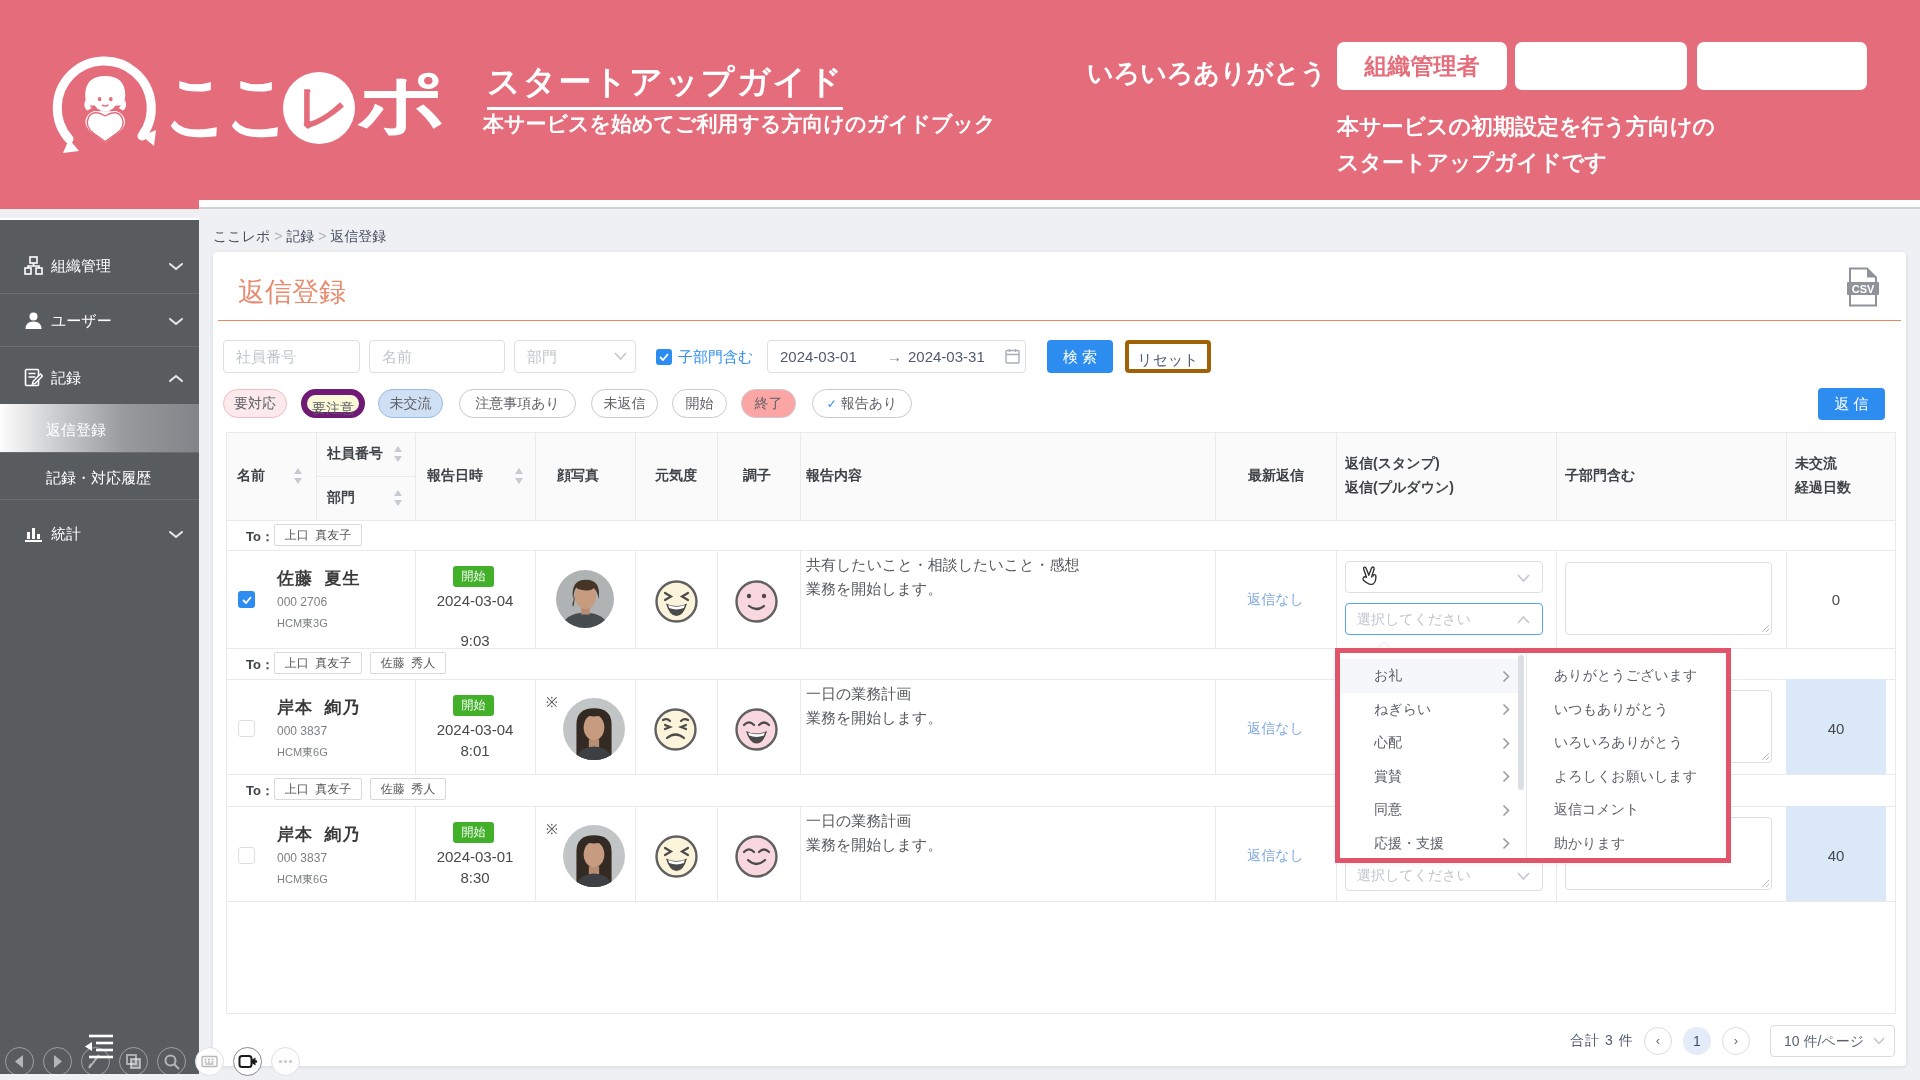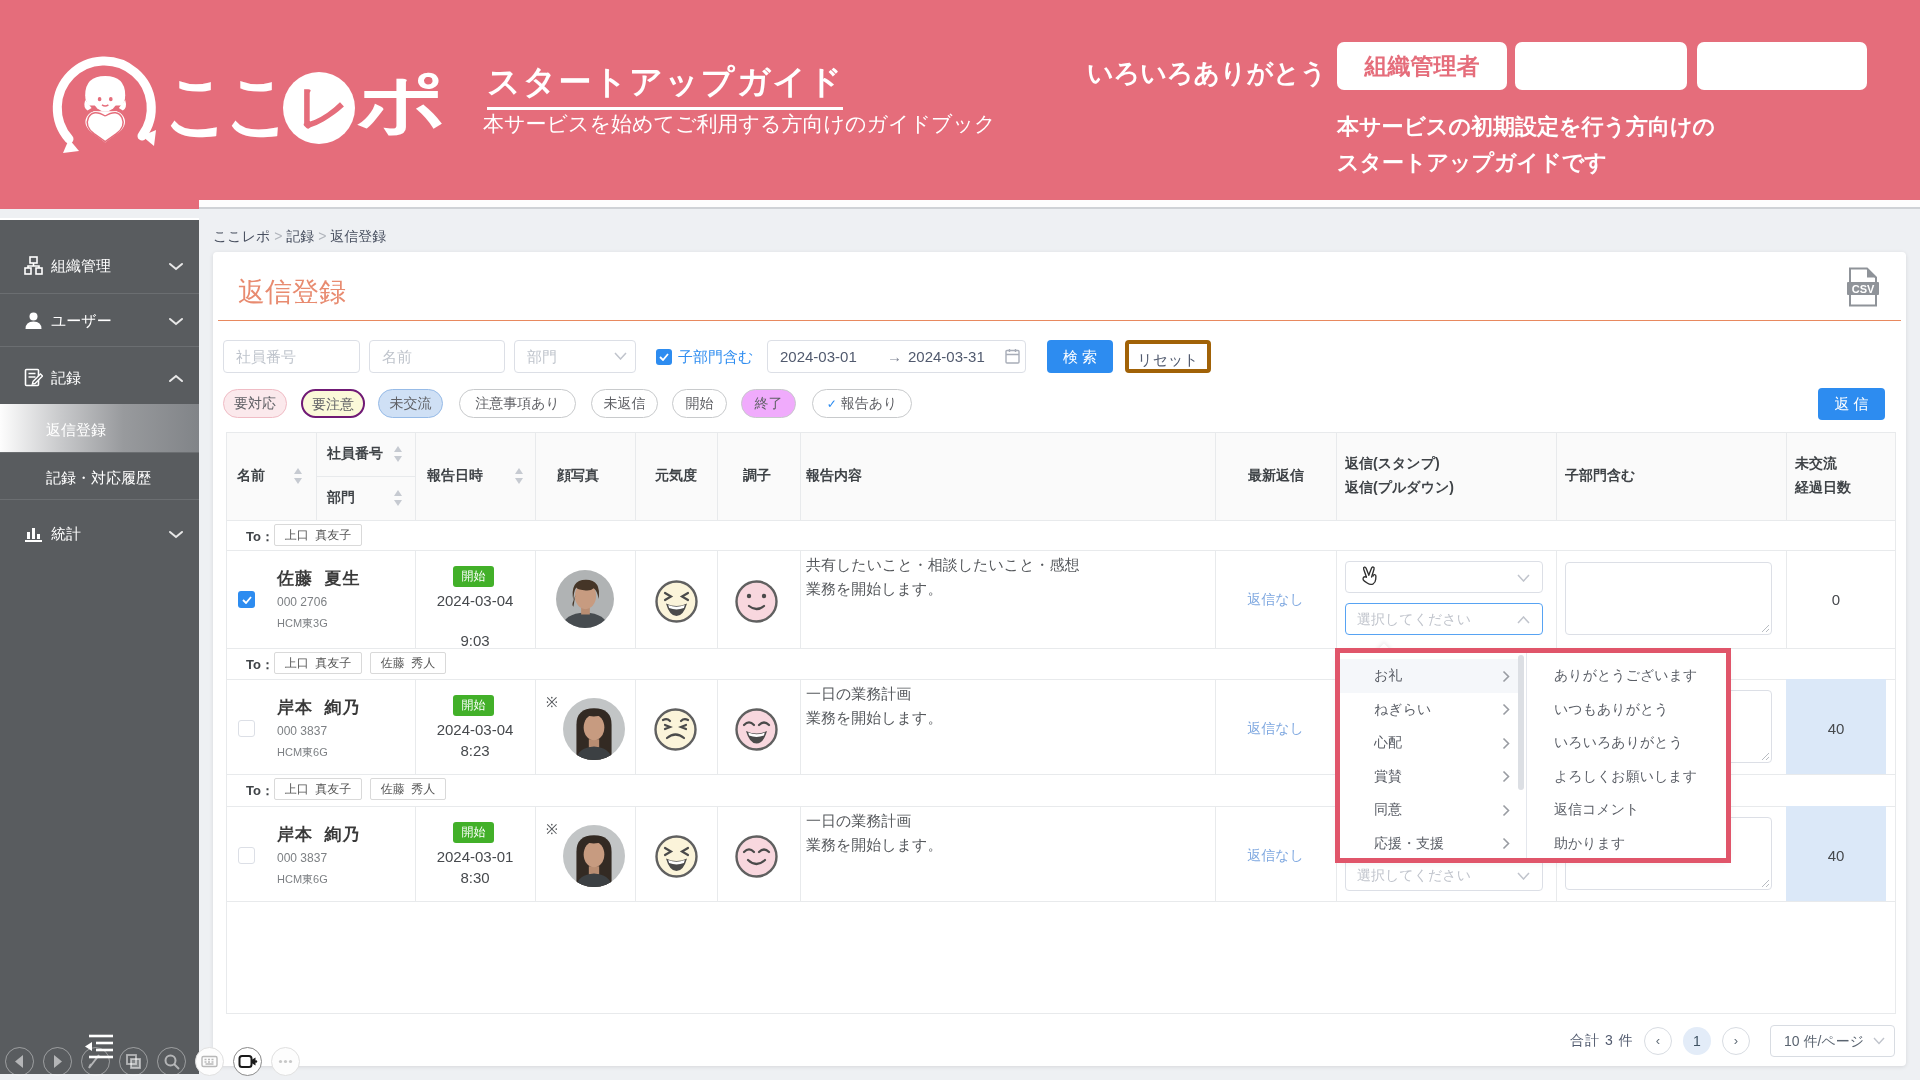--- a/index.html
+++ b/index.html
@@ -32,21 +32,21 @@
  <path d="M 55 66 q 4 3 8 0"></path>
  <path d="M 59 80 q 15 -9 21 2 q 5 11 -7 20 l -14 10 l -14 -10 q -12 -9 -7 -20 q 6 -11 21 -2"></path>
 </g>
 </svg>
 <div class="abs" style="left:165px;top:68px;font-size:90px;color:#fff;white-space:nowrap;font-weight:bold;line-height:1;transform:scale(0.70,0.815);transform-origin:0 0;letter-spacing:-5px;">ここ</div>
 <div class="abs" style="left:283px;top:72px;width:72px;height:72px;border-radius:50%;background:#fff;"></div>
 <div class="abs" style="left:297px;top:82px;font-size:56px;color:#e56d7b;white-space:nowrap;font-weight:bold;line-height:1;transform:scale(0.92,0.92);transform-origin:0 0;">レ</div>
 <div class="abs" style="left:357px;top:69px;font-size:86px;color:#fff;white-space:nowrap;font-weight:bold;line-height:1;transform:scale(1.02,0.80);transform-origin:0 0;">ポ</div>
 <div class="abs" style="left:487px;top:62px;font-size:33px;color:#fff;white-space:nowrap;font-weight:bold;letter-spacing:2px;line-height:1.2;">スタートアップガイド</div>
 <div class="abs" style="left:487px;top:107px;width:356px;height:3px;background:#fff;"></div>
-<div class="abs" style="left:483px;top:110px;font-size:21px;color:#fff;white-space:nowrap;font-weight:normal;">本サービスを始めてご利用する方向けのガイドブック</div>
+<div class="abs" style="left:483px;top:110px;font-size:21px;color:#fff;white-space:nowrap;font-weight:bold;">本サービスを始めてご利用する方向けのガイドブック</div>
 <div class="abs" style="left:1087px;top:56px;font-size:26px;color:#fff;white-space:nowrap;font-weight:bold;">いろいろありがとう</div>
 <div class="abs" style="left:1337px;top:42px;width:170px;height:48px;background:#fff;border-radius:7px;text-align:center;line-height:48px;font-size:23px;font-weight:bold;color:#e56d7b;">組織管理者</div>
 <div class="abs" style="left:1515px;top:42px;width:172px;height:48px;background:#fff;border-radius:7px;"></div>
 <div class="abs" style="left:1697px;top:42px;width:170px;height:48px;background:#fff;border-radius:7px;"></div>
 <div class="abs" style="left:1337px;top:112px;font-size:22px;color:#fff;white-space:nowrap;font-weight:bold;">本サービスの初期設定を行う方向けの</div>
 <div class="abs" style="left:1337px;top:140px;font-size:22px;color:#fff;white-space:nowrap;font-weight:bold;margin-top:8px;">スタートアップガイドです</div>
 <div class="abs" style="left:0px;top:218px;width:199px;height:2px;background:#fff;"></div>
 <div class="abs" style="left:0px;top:220px;width:199px;height:854px;background:#595c5f;"></div>
 <div class="abs" style="left:0px;top:293px;width:199px;height:1px;background:#6b6e71;"></div>
 <div class="abs" style="left:0px;top:346px;width:199px;height:1px;background:#6b6e71;"></div>
@@ -129,26 +129,26 @@
 <div class="abs" style="left:908px;top:348px;font-size:15px;color:#515a6e;white-space:nowrap;">2024-03-31</div>
 <svg class="abs" style="left:1005px;top:348px;" width="15" height="16" viewBox="0 0 15 16">
     <g fill="none" stroke="#a8adb8" stroke-width="1.4">
       <rect x="1" y="2.5" width="13" height="12.5" rx="1"></rect>
       <path d="M 1 6.5 h 13 M 4.5 1 v 3 M 10.5 1 v 3"></path>
     </g>
   </svg>
 <div class="abs" style="left:1047px;top:340px;width:66px;height:33px;background:#2d8cf0;border-radius:4px;color:#fff;font-size:15px;text-align:center;line-height:33px;">検&nbsp;索</div>
 <div class="abs" style="left:1125px;top:340px;width:86px;height:33px;border:4px solid #a16207;border-radius:4px;background:#fff;color:#515a6e;font-size:15px;text-align:center;line-height:31px;">リセット</div>
 <div class="abs" style="left:223px;top:389px;width:64px;height:29px;background:#fbe9ec;border:1px solid #f0bcc5;border-radius:15px;color:#5f6065;font-size:14px;text-align:center;line-height:27px;">要対応</div>
-<div class="abs" style="left:301px;top:389px;width:64px;height:29px;background:#fbf9d9;border:2px solid #701a75;border-radius:15px;color:#5f6065;font-size:14px;text-align:center;line-height:27px;">要注意</div>
+<div class="abs" style="left:301px;top:389px;width:64px;height:29px;background:#fbf9d9;border:6px solid #701a75;border-radius:15px;color:#5f6065;font-size:14px;text-align:center;line-height:27px;">要注意</div>
 <div class="abs" style="left:378px;top:389px;width:65px;height:29px;background:#cfe0f5;border:1px solid #97bbe7;border-radius:15px;color:#5f6065;font-size:14px;text-align:center;line-height:27px;">未交流</div>
 <div class="abs" style="left:459px;top:389px;width:117px;height:29px;background:#fff;border:1px solid #c8cacc;border-radius:15px;color:#5f6065;font-size:14px;text-align:center;line-height:27px;">注意事項あり</div>
 <div class="abs" style="left:591px;top:389px;width:67px;height:29px;background:#fff;border:1px solid #c8cacc;border-radius:15px;color:#5f6065;font-size:14px;text-align:center;line-height:27px;">未返信</div>
 <div class="abs" style="left:672px;top:389px;width:55px;height:29px;background:#fff;border:1px solid #c8cacc;border-radius:15px;color:#5f6065;font-size:14px;text-align:center;line-height:27px;">開始</div>
-<div class="abs" style="left:741px;top:389px;width:55px;height:29px;background:#f0abfc;border:1px solid #c8cacc;border-radius:15px;color:#5f6065;font-size:14px;text-align:center;line-height:27px;">終了</div>
+<div class="abs" style="left:741px;top:389px;width:55px;height:29px;background:#fca5a5;border:1px solid #c8cacc;border-radius:15px;color:#5f6065;font-size:14px;text-align:center;line-height:27px;">終了</div>
 <div class="abs" style="left:812px;top:389px;width:100px;height:29px;background:#fff;border:1px solid #c8cacc;border-radius:15px;color:#5f6065;font-size:14px;text-align:center;line-height:27px;"><span style="color:#2d8cf0;font-size:12px;">✓</span> 報告あり</div>
 <div class="abs" style="left:1818px;top:388px;width:67px;height:32px;background:#2d8cf0;border-radius:4px;color:#fff;font-size:15px;text-align:center;line-height:32px;">返&nbsp;信</div>
 <div class="abs" style="left:226px;top:432px;width:1670px;height:582px;border:1px solid #e8eaec;"></div>
 <div class="abs" style="left:227px;top:433px;width:1668px;height:87px;background:#fafafa;"></div>
 <div class="abs" style="left:316px;top:432px;width:1px;height:88px;background:#e8eaec;"></div>
 <div class="abs" style="left:415px;top:432px;width:1px;height:88px;background:#e8eaec;"></div>
 <div class="abs" style="left:535px;top:432px;width:1px;height:88px;background:#e8eaec;"></div>
 <div class="abs" style="left:635px;top:432px;width:1px;height:88px;background:#e8eaec;"></div>
 <div class="abs" style="left:717px;top:432px;width:1px;height:88px;background:#e8eaec;"></div>
 <div class="abs" style="left:800px;top:432px;width:1px;height:88px;background:#e8eaec;"></div>
@@ -289,21 +289,21 @@
 <div class="abs" style="left:1565px;top:562px;width:207px;height:73px;background:#fff;border:1px solid #dcdfe6;border-radius:4px;"></div>
 <svg class="abs" style="left:1761px;top:624px;" width="9" height="9" viewBox="0 0 9 9">
     <path d="M 8 1 L 1 8 M 8 5 L 5 8" stroke="#b8bcc2" stroke-width="1"></path>
   </svg>
 <div class="abs" style="left:238px;top:720px;width:17px;height:17px;background:#fff;border:1px solid #dcdfe6;border-radius:3px;"></div>
 <div class="abs" style="left:277px;top:696px;font-size:17px;color:#3a3a3a;white-space:nowrap;font-weight:bold;letter-spacing:1px;">岸本&nbsp;&nbsp;絢乃</div>
 <div class="abs" style="left:277px;top:724px;font-size:12px;color:#7d8084;white-space:nowrap;">000&nbsp;3837</div>
 <div class="abs" style="left:277px;top:745px;font-size:11px;color:#7d8084;white-space:nowrap;">HCM東6G</div>
 <div class="abs" style="left:453px;top:695px;width:41px;height:21px;background:#42b029;border-radius:3px;color:#fff;font-size:12px;text-align:center;line-height:21px;">開始</div>
 <div class="abs" style="left:425px;top:721px;font-size:15px;color:#46494d;white-space:nowrap;width:100px;text-align:center;">2024-03-04</div>
-<div class="abs" style="left:425px;top:742px;font-size:15px;color:#46494d;white-space:nowrap;width:100px;text-align:center;">8:23</div>
+<div class="abs" style="left:425px;top:742px;font-size:15px;color:#46494d;white-space:nowrap;width:100px;text-align:center;">8:01</div>
 <div class="abs" style="left:546px;top:692px;font-size:14px;color:#55585c;white-space:nowrap;">※</div>
 <svg class="abs" style="left:563.0px;top:698.0px;" width="62" height="62" viewBox="0 0 60 60">
 <defs>
       <clipPath id="c2">
         <circle cx="30" cy="30" r="30"></circle>
       </clipPath>
     </defs>
 <g clip-path="url(#c2)">
       <rect width="60" height="60" fill="#c2c5c6"></rect>
 <path d="M 13 60 l 0 -34 q 0 -16 17 -16 q 17 0 17 16 l 0 34 z" fill="#332a23"></path>

